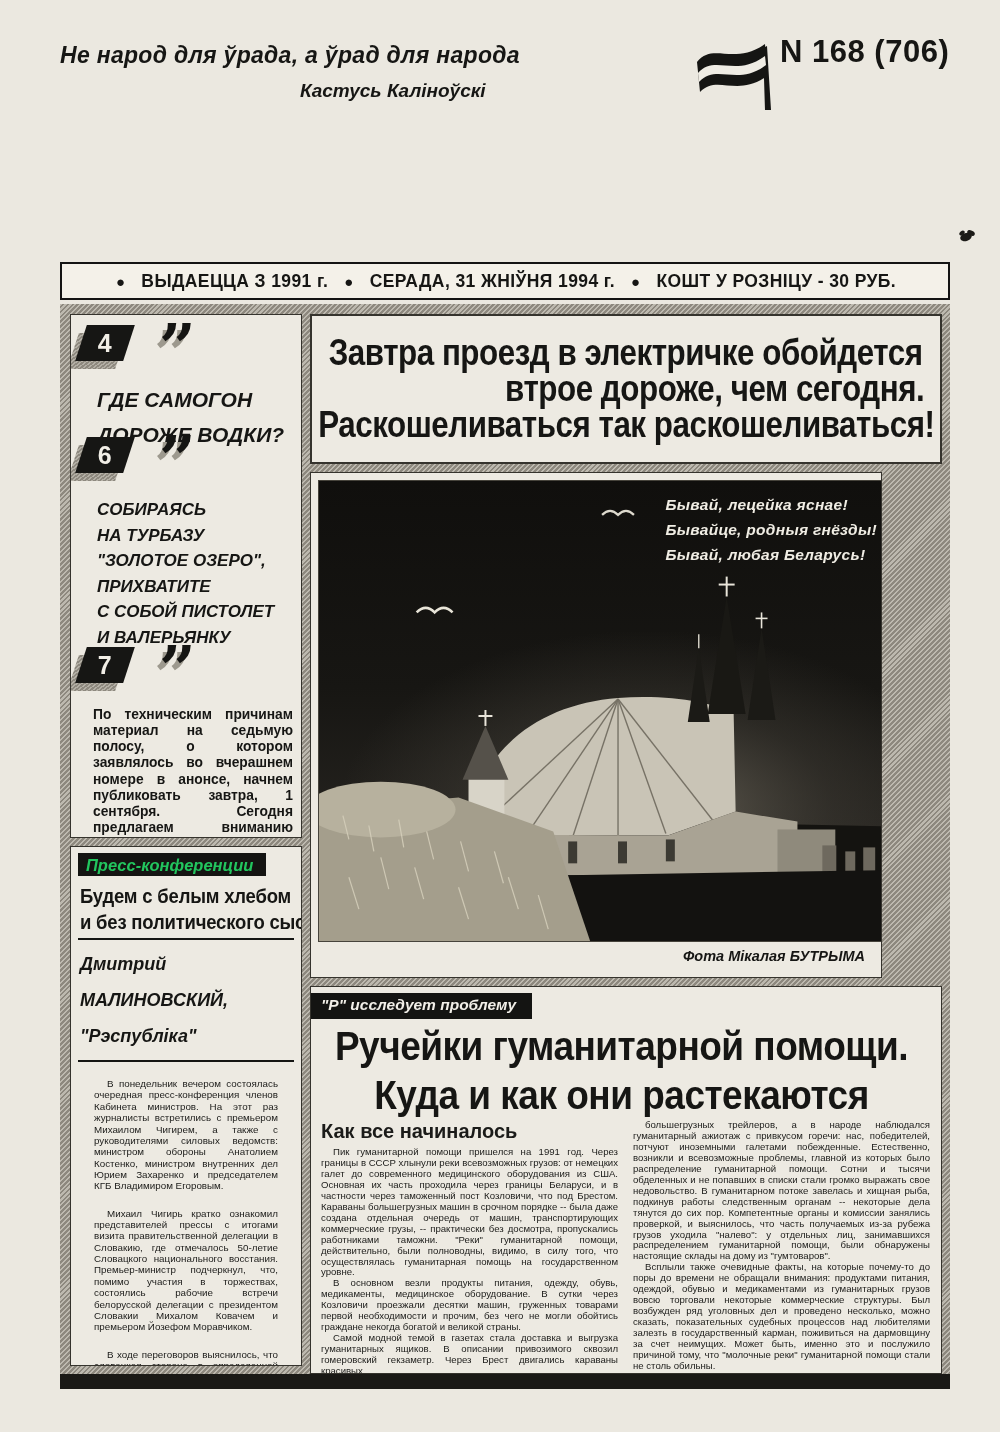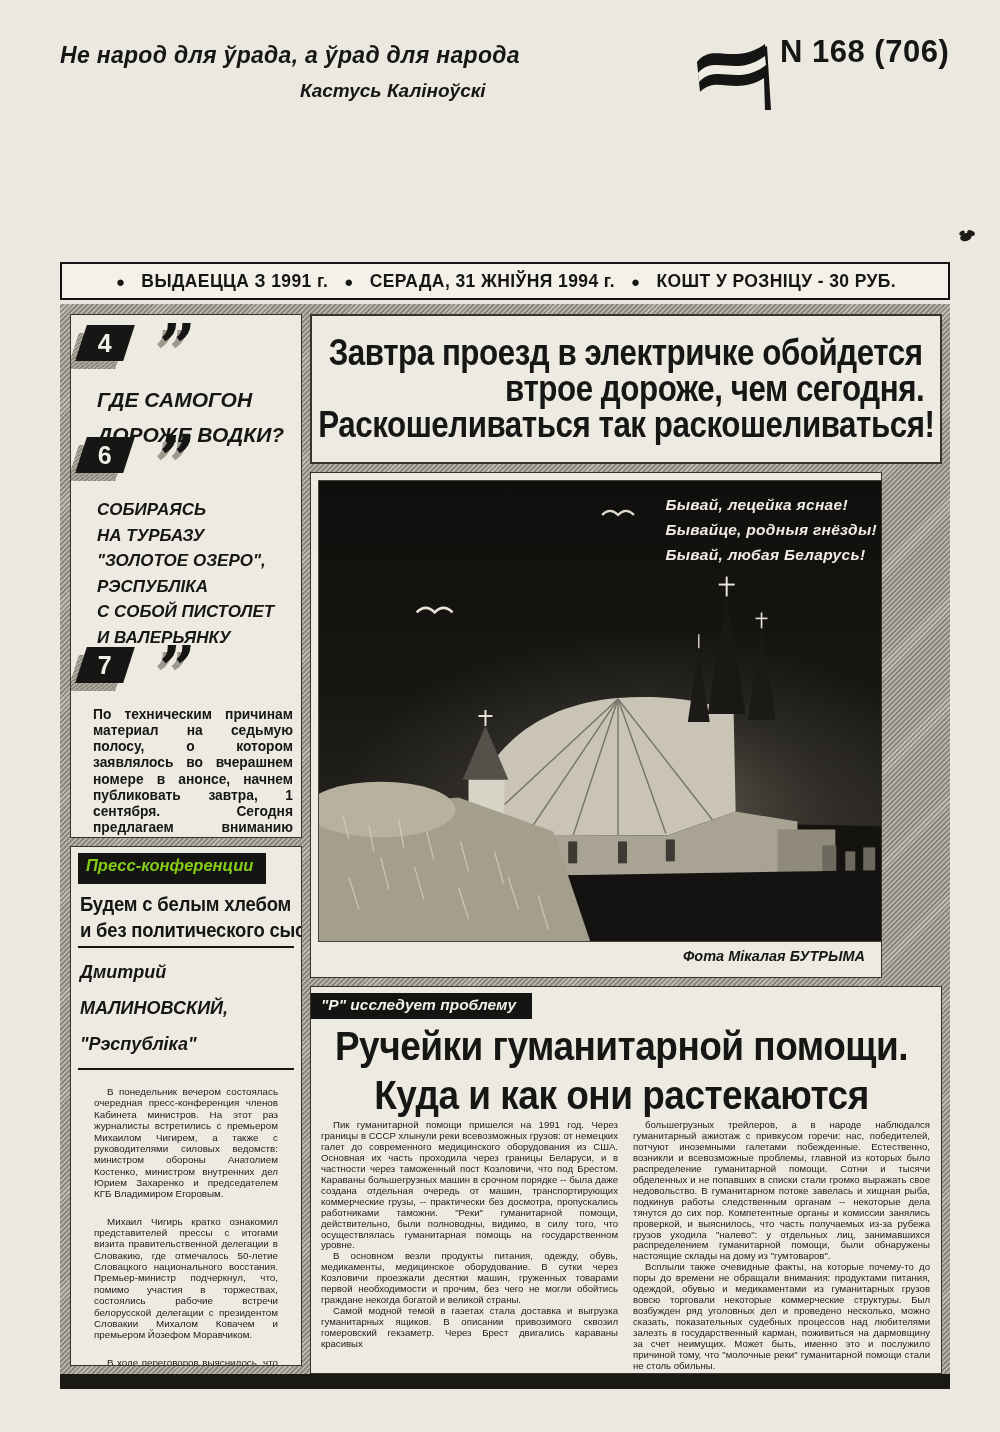--- a/index.html
+++ b/index.html
@@ -51,22 +51,22 @@
   .pnum span{transform:skewX(18deg);color:#f1eee6;font-size:25px;font-weight:bold;}
   .quote-glyph{font-family:"DejaVu Serif",serif;font-weight:bold;font-size:64px;line-height:.55;color:#151513;
     text-shadow:-5px 7px 0 #9d998e;margin-top:4px;}
   .teaser-lines{font-weight:bold;font-style:italic;margin-left:18px;}
   .t4 .teaser-lines{font-size:21px;line-height:1.65;margin-top:6px;}
   .t6 .teaser-lines{font-size:17px;line-height:1.5;margin-top:8px;}
   .t7-text{font-size:13.8px;font-weight:bold;line-height:1.17;text-align:justify;margin:8px 2px 0 14px;}
   .t7-text .em{font-style:italic;font-size:14.6px;}
   
   .press-box{left:70px;top:846px;width:232px;height:520px;padding:6px 7px 0 7px;}
-  .rubric-badge{display:inline-block;background:#141412;color:#84cc16;font-style:italic;font-weight:bold;
-    font-size:16.5px;padding:3px 13px 9px 8px;}
+  .rubric-badge{display:inline-block;background:#141412;color:#22c55e;font-style:italic;font-weight:bold;
+    font-size:16.5px;padding:3px 13px 1px 8px;}
   .press-headline{font-size:18.5px;font-weight:bold;line-height:1.3;margin:8px 0 6px 2px;letter-spacing:-.2px;
     transform:scaleY(1.08);transform-origin:left top;white-space:nowrap;}
   .rule{border-top:2px solid #151513;margin:6px 0;}
   .byline{font-size:18px;font-weight:bold;font-style:italic;line-height:2.0;margin-left:2px;}
   .press-body{font-size:9.8px;line-height:1.16;text-align:justify;color:#1b1b19;}
   .press-body p{margin:16px;text-indent:13px;}
   
   .lead-box{left:310px;top:314px;width:632px;height:150px;border-width:2px;
     display:flex;flex-direction:column;justify-content:center;padding:6px 0;}
   .lead-line{font-weight:bold;font-size:33px;line-height:1.1;white-space:nowrap;letter-spacing:-.5px;}
@@ -148,21 +148,21 @@
           <div class="pnum">
               <span>6</span>
             </div>
         </div>
         <div class="quote-glyph">”</div>
       </div>
       <div class="teaser-lines">
         <div>СОБИРАЯСЬ</div>
         <div>НА ТУРБАЗУ</div>
         <div>"ЗОЛОТОЕ ОЗЕРО",</div>
-        <div>РЭСПУБЛІКА</div>
+        <div>ПРИХВАТИТЕ</div>
         <div>С СОБОЙ ПИСТОЛЕТ</div>
         <div>И ВАЛЕРЬЯНКУ</div>
       </div>
     </div>
 
     <div class="teaser t7" style="top:332px;">
       <div class="teaser-head">
         <div class="pnum-wrap">
           <div class="pnum-shadow"></div>
           <div class="pnum">
@@ -287,20 +287,21 @@
   </div>
 
   <div class="box feature-box">
     <div class="feature-rubric">"Р" исследует проблему</div>
     <div class="feature-headline">
       <div>Ручейки гуманитарной помощи.</div>
       <div>Куда и как они растекаются</div>
     </div>
     <div class="feature-cols">
       <div class="fcol">
+        <div class="subhead">Как все начиналось</div>
         <p>Пик гуманитарной помощи пришелся на 1991 год. Через границы в СССР хлынули реки всевозможных грузов: от немецких галет до современного медицинского оборудования из США. Основная их часть проходила через границы Беларуси, и в частности через таможенный пост Козловичи, что под Брестом. Караваны большегрузных машин в срочном порядке -- была даже создана отдельная очередь от машин, транспортирующих коммерческие грузы, -- практически без досмотра, пропускались работниками таможни. "Реки" гуманитарной помощи, действительно, были полноводны, видимо, в силу того, что осуществлялась гуманитарная помощь на государственном уровне.</p>
         <p>В основном везли продукты питания, одежду, обувь, медикаменты, медицинское оборудование. В сутки через Козловичи проезжали десятки машин, груженных товарами первой необходимости и прочим, без чего не могли обойтись граждане некогда богатой и великой страны.</p>
         <p>Самой модной темой в газетах стала доставка и выгрузка гуманитарных ящиков. В описании привозимого сквозил гомеровский гекзаметр. Через Брест двигались караваны красивых</p>
       </div>
       <div class="fcol">
         <p>большегрузных трейлеров, а в народе наблюдался гуманитарный ажиотаж с привкусом горечи: нас, победителей, потчуют иноземными галетами побежденные. Естественно, возникли и всевозможные проблемы, главной из которых было распределение гуманитарной помощи. Сотни и тысячи обделенных и не попавших в списки стали громко выражать свое недовольство. В гуманитарном потоке завелась и хищная рыба, подкинув работы следственным органам -- некоторые дела тянутся до сих пор. Компетентные органы и комиссии занялись проверкой, и выяснилось, что часть получаемых из-за рубежа грузов уходила "налево": у отдельных лиц, занимавшихся распределением гуманитарной помощи, были обнаружены настоящие склады на дому из "гумтоваров".</p>
         <p>Всплыли также очевидные факты, на которые почему-то до поры до времени не обращали внимания: продуктами питания, одеждой, обувью и медикаментами из гуманитарных грузов вовсю торговали некоторые коммерческие структуры. Был возбужден ряд уголовных дел и проведено несколько, можно сказать, показательных судебных процессов над любителями залезть в государственный карман, поживиться на дармовщину за счет неимущих. Может быть, именно это и послужило причиной тому, что "молочные реки" гуманитарной помощи стали не столь обильны.</p>
         <div class="fcontinuation">(Окончание на с.5)</div>
       </div>
     </div>

